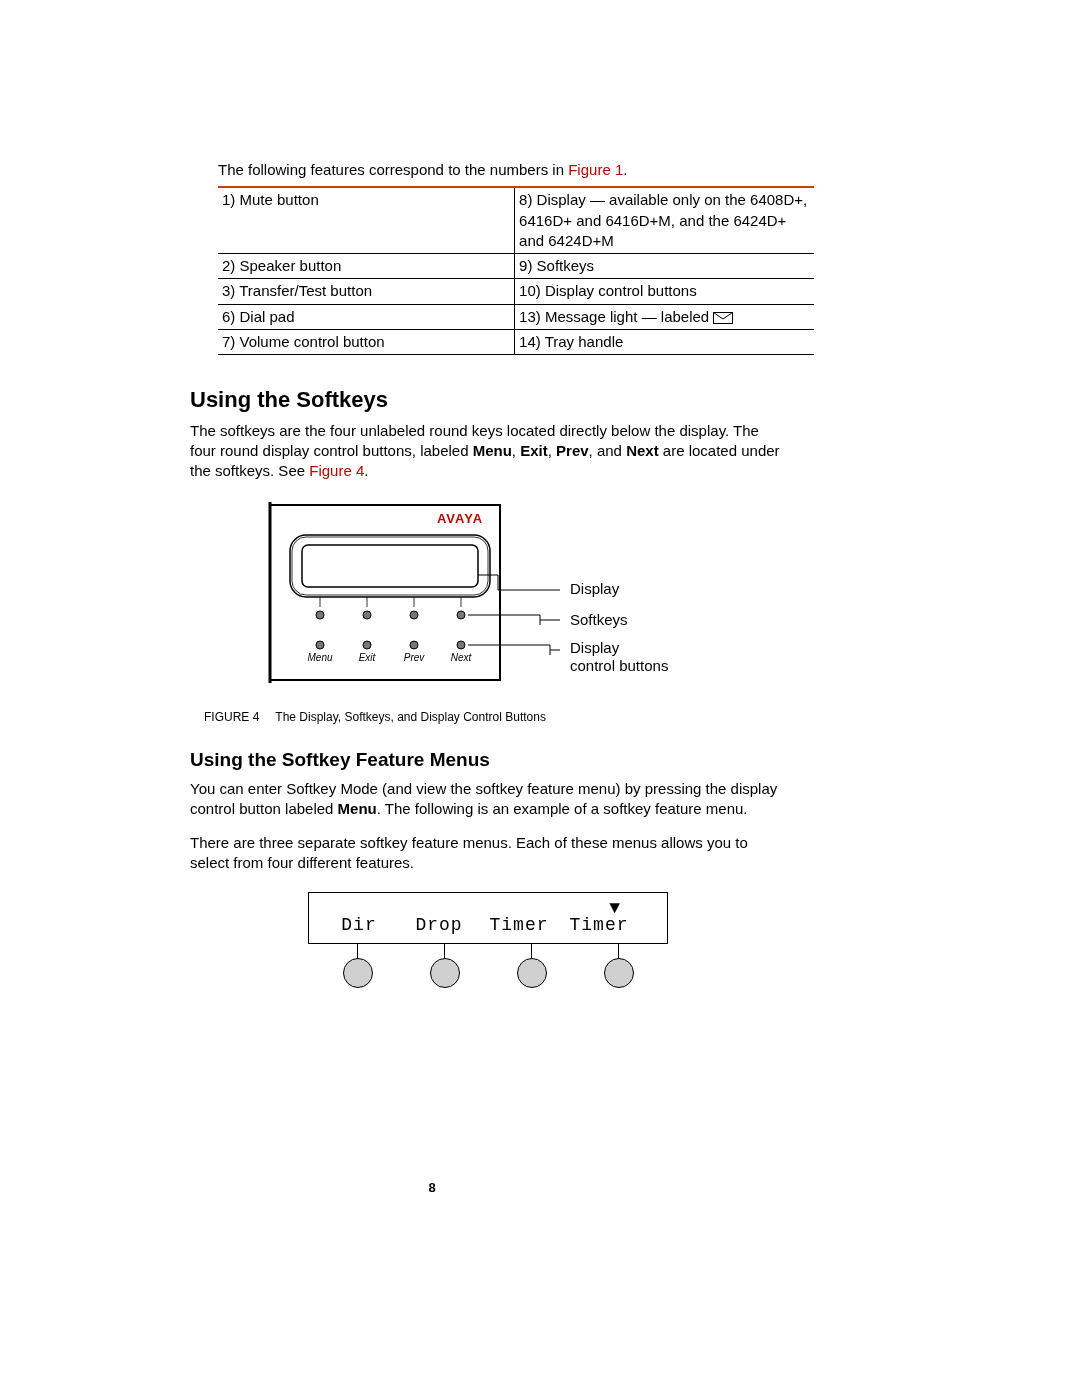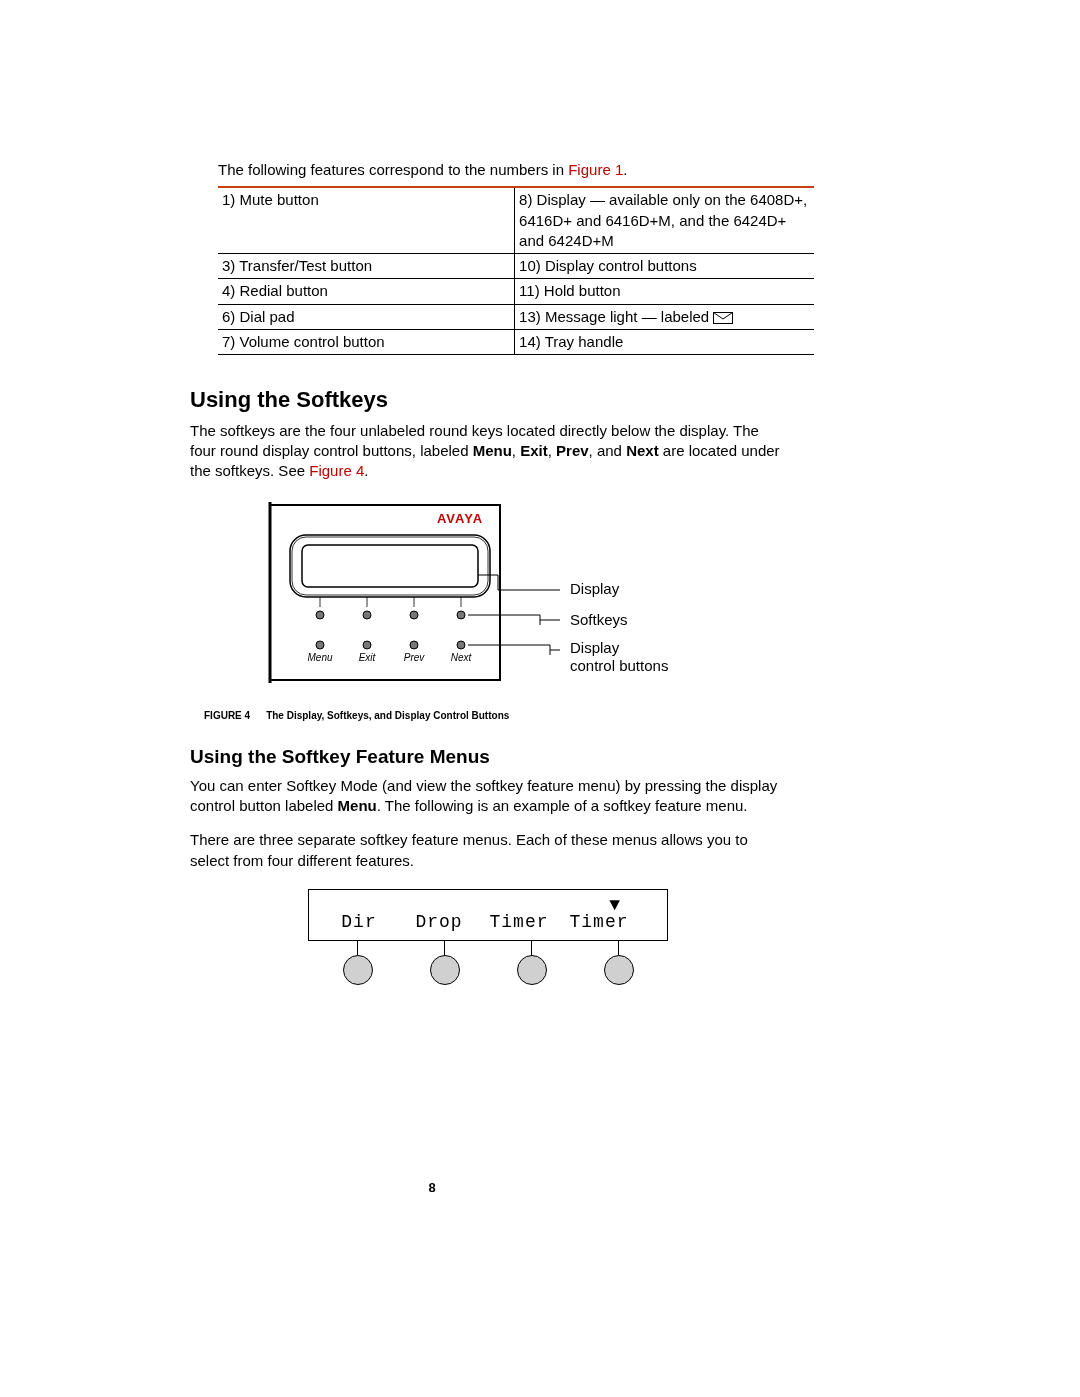--- a/index.html
+++ b/index.html
@@ -57,22 +57,22 @@
   .body-block {
     margin: 0 0 14px 0;
   }
   .bold { font-weight: bold; }
 
   .figure-wrap {
     margin: 8px 0 6px 50px;
   }
 
   .fig-caption {
-    font-size: 10px;
-    font-weight: bold;
+    font-size: 12px;
+    font-weight: normal;
     margin: 8px 0 22px 14px;
   }
   .fig-caption .lbl { margin-right: 16px; }
 
   h2.sub {
     font-size: 19px;
     font-weight: bold;
     margin: 18px 0 6px 0;
   }
 
@@ -143,26 +143,26 @@
     <span>The following features correspond to the numbers in </span><a class="link" href="#">Figure 1</a><span>.</span>
   </p>
 
   <table class="feature-table">
     <tbody id="feature-tbody">
         <tr>
           <td class="left">1) Mute button</td>
           <td>8) Display — available only on the 6408D+, 6416D+ and 6416D+M, and the 6424D+ and 6424D+M</td>
         </tr>
         <tr>
+          <td class="left">2) Speaker button</td>
+          <td>9) Softkeys</td>
+        </tr>
+        <tr>
           <td class="left">3) Transfer/Test button</td>
           <td>10) Display control buttons</td>
-        </tr>
-        <tr>
-          <td class="left">4) Redial button</td>
-          <td>11) Hold button</td>
         </tr>
         <tr>
           <td class="left">6) Dial pad</td>
           <td>13) Message light — labeled <span class="envelope-icon"><svg width="20" height="12" viewBox="0 0 20 12">
                 <rect x="0.5" y="0.5" width="19" height="11" fill="none" stroke="#000"></rect>
                 <path d="M0.5 0.5 L10 7 L19.5 0.5" fill="none" stroke="#000"></path>
               </svg></span></td>
         </tr>
         <tr>
           <td class="left">7) Volume control button</td>

